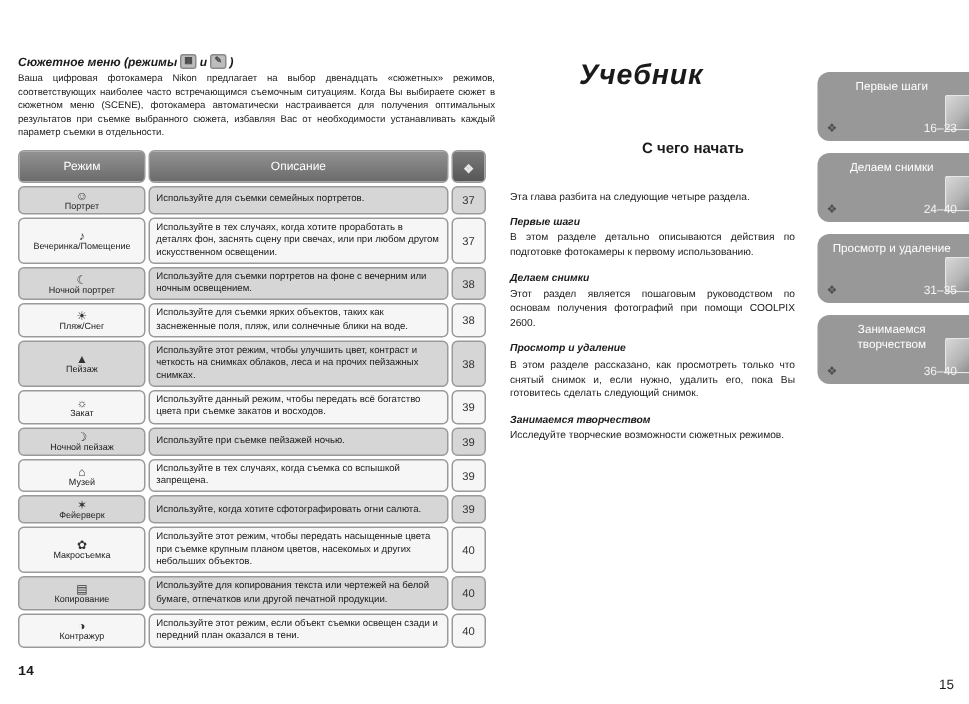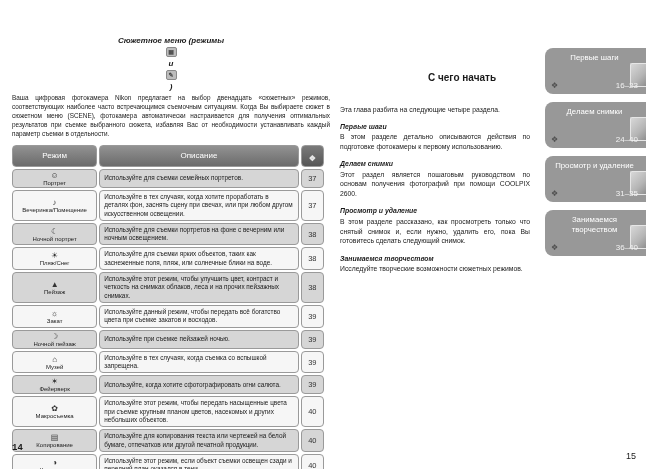--- a/index.html
+++ b/index.html
@@ -4,21 +4,21 @@
 <style>
   html,body{margin:0;padding:0;}
   body{
     width:646px;height:469px;position:relative;overflow:hidden;
     background:#ffffff;
     font-family:"Liberation Sans",sans-serif;
     color:#1a1a1a;
   }
   
   .left-page{position:absolute;left:12px;top:36px;width:318px;}
-  .lp-heading{font-size:8px;font-weight:bold;font-style:italic;display:flex;align-items:center;gap:2px;flex-direction:column;}
+  .lp-heading{font-size:8px;font-weight:bold;font-style:italic;display:flex;align-items:center;gap:2px;}
   .inline-icon{
     display:inline-block;width:9px;height:8px;background:#bdbdbd;border:1px solid #8a8a8a;
     border-radius:2px;font-size:6px;line-height:8px;text-align:center;color:#4a4a4a;font-style:normal;
   }
   .lp-intro{font-size:6.4px;line-height:1.4;text-align:justify;margin-top:3px;}
   table.scene{border-spacing:2px;width:316px;margin-top:4px;margin-left:-2px;}
   table.scene td,table.scene th{border:1px solid #9a9a9a;border-radius:4px;vertical-align:middle;}
   th.h-mode,th.h-desc{
     background:linear-gradient(#929292,#6b6b6b);color:#fff;font-size:8px;font-weight:normal;padding:3px 2px;
   }
@@ -137,20 +137,21 @@
           <td class="c-mode"><span class="mode-icon">◑</span><span class="mode-name">Контражур</span></td>
           <td class="c-desc">Используйте этот режим, если объект съемки освещен сзади и передний план оказался в тени.</td>
           <td class="c-page">40</td>
         </tr>
       </tbody>
   </table>
 </div>
 <div class="lp-pagenum">14</div>
 
 <div class="right-page">
+  <div class="rp-title">Учебник</div>
   <div class="rp-subtitle">С чего начать</div>
   <div class="rp-body">
     <div class="rp-intro">Эта глава разбита на следующие четыре раздела.</div>
     <div id="sections">
         <div class="section">
           <h4>Первые шаги</h4>
           <p>В этом разделе детально описываются действия по подготовке фотокамеры к первому использованию.</p>
         </div>
         <div class="section">
           <h4>Делаем снимки</h4>

